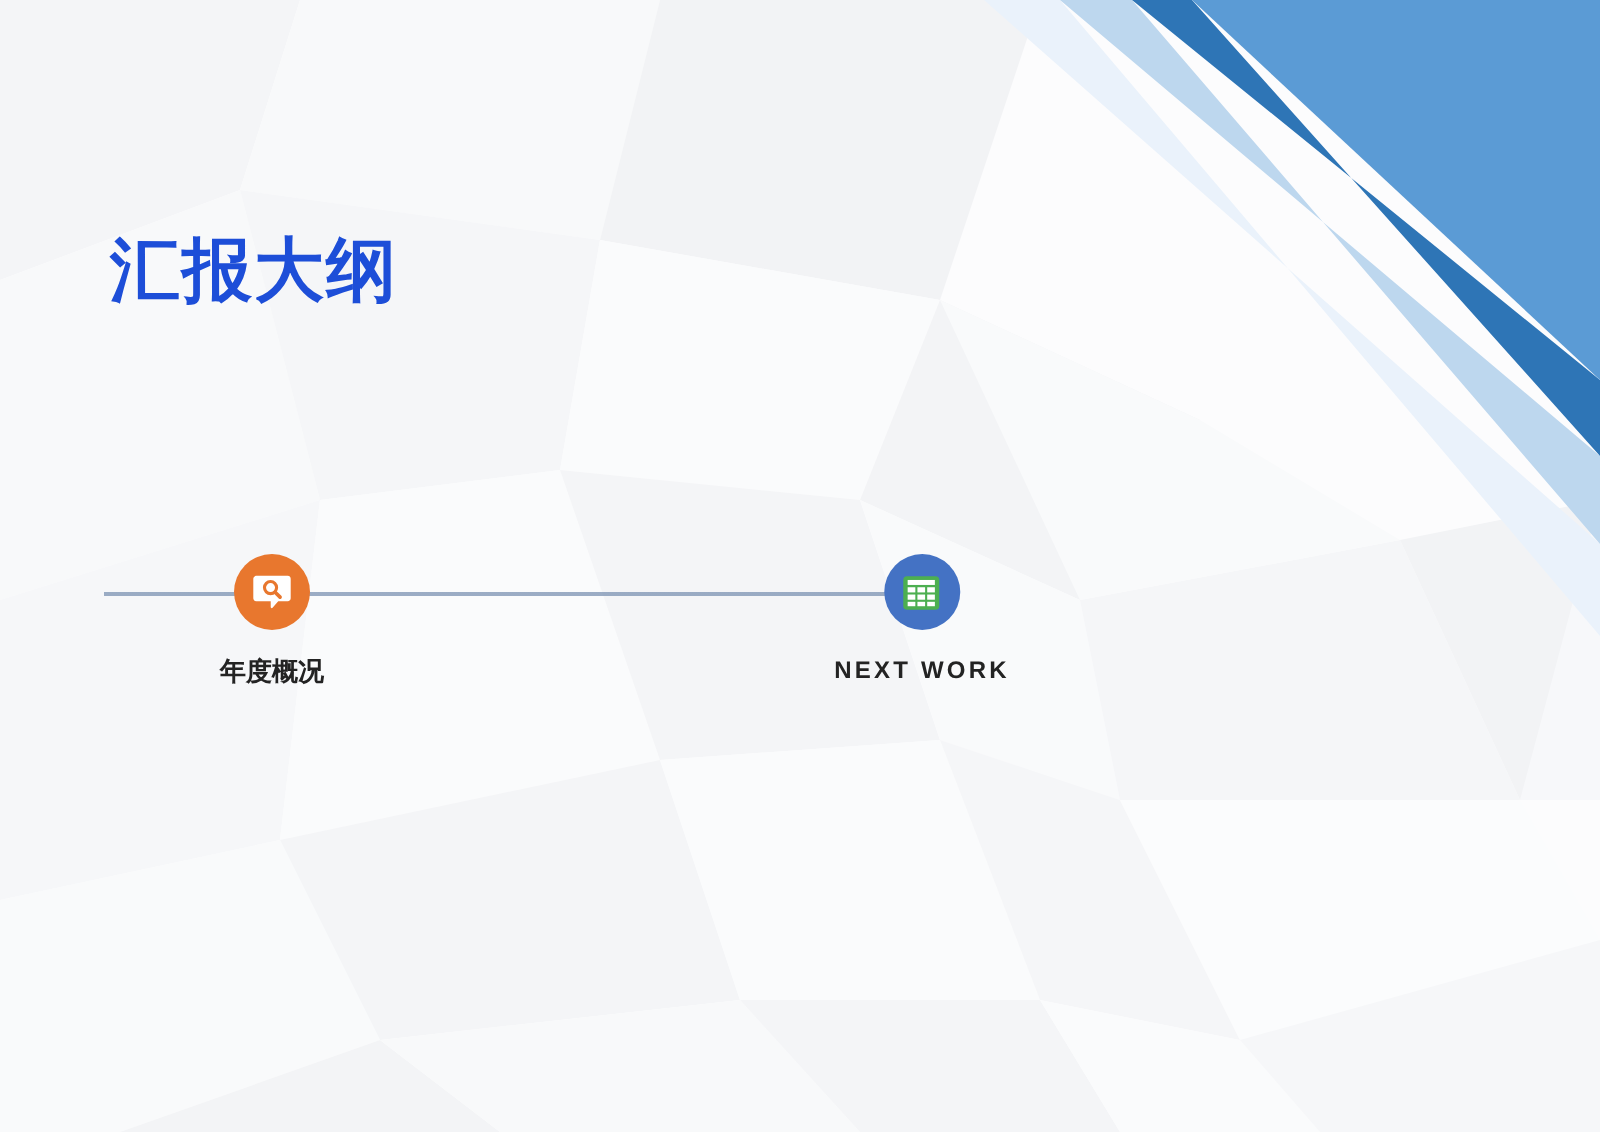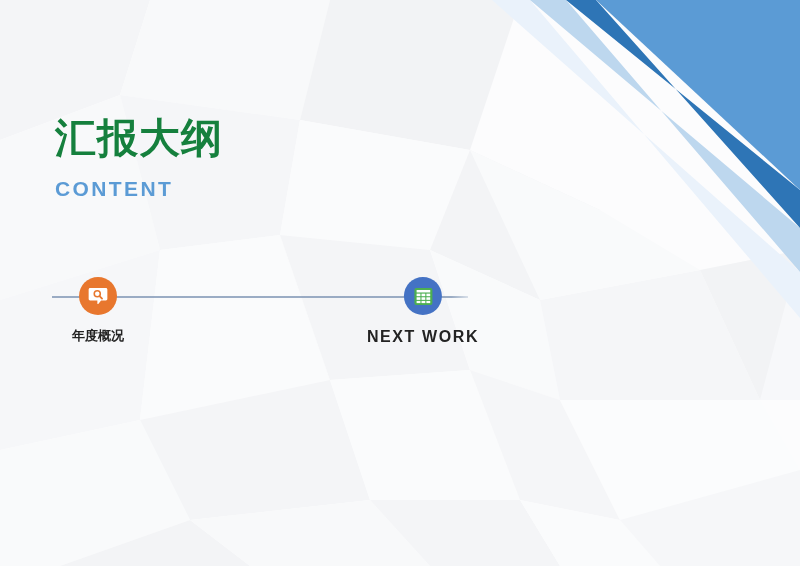--- a/index.html
+++ b/index.html
@@ -40,24 +40,24 @@
   }
 
   
   .heading {
     position: absolute;
     left: 55px;
     top: 116px;
   }
   .title-cn {
     margin: 0;
-    font-size: 41px;
+    font-size: 35px;
     line-height: 1.12;
     font-weight: bold;
-    color: #15803d;
+    color: #1d4ed8;
     letter-spacing: 1px;
     white-space: nowrap;
   }
   .title-en {
     margin: 0;
     padding-top: 16px;
     font-size: 21px;
     line-height: 1;
     font-weight: bold;
     color: #5b9bd5;
@@ -90,20 +90,21 @@
     top: 0;
     width: 100%;
     height: 100%;
   }
   .node {
     position: absolute;
     top: 0;
     transform: translateX(-50%);
     text-align: right;
     white-space: nowrap;
+    margin-left: 38px;
   }
   .node-circle {
     width: 38px;
     height: 38px;
     border-radius: 50%;
     margin: 13px auto 0 auto;
     display: flex;
     align-items: center;
     justify-content: center;
     position: relative;
@@ -111,21 +112,21 @@
   .node-circle svg { display: block; }
   .node-label {
     margin-top: 14px;
     font-size: 13px;
     font-weight: bold;
     color: #232323;
     line-height: 1;
   }
   .node-label.latin {
     letter-spacing: 1.6px;
-    font-size: 16px;
+    font-size: 12px;
   }
 </style>
 </head>
 <body>
 
 <div class="slide">
 
   <svg class="bg-poly" viewBox="0 0 800 566" preserveAspectRatio="none" aria-hidden="true">
     <rect x="0" y="0" width="800" height="566" fill="#fcfcfd"></rect>
     <polygon points="0,0 150,0 120,95 0,140" fill="#f4f5f7"></polygon>
@@ -161,21 +162,20 @@
 
     <polygon points="530,0 566,0 800,272 800,228" fill="#bdd7ee"></polygon>
 
     <polygon points="566,0 596,0 800,228 800,190" fill="#2e75b6"></polygon>
 
     <polygon points="596,0 800,0 800,190" fill="#5b9bd5"></polygon>
   </svg>
 
   <div class="heading">
     <h1 class="title-cn">汇报大纲</h1>
-    <p class="title-en">CONTENT</p>
   </div>
 
   <div class="timeline">
 
     <div class="timeline-rail"></div>
 
     <div class="nodes">
 
       <div class="node" style="left:46px;">
         <div class="node-circle" style="background:#e8772e;">

